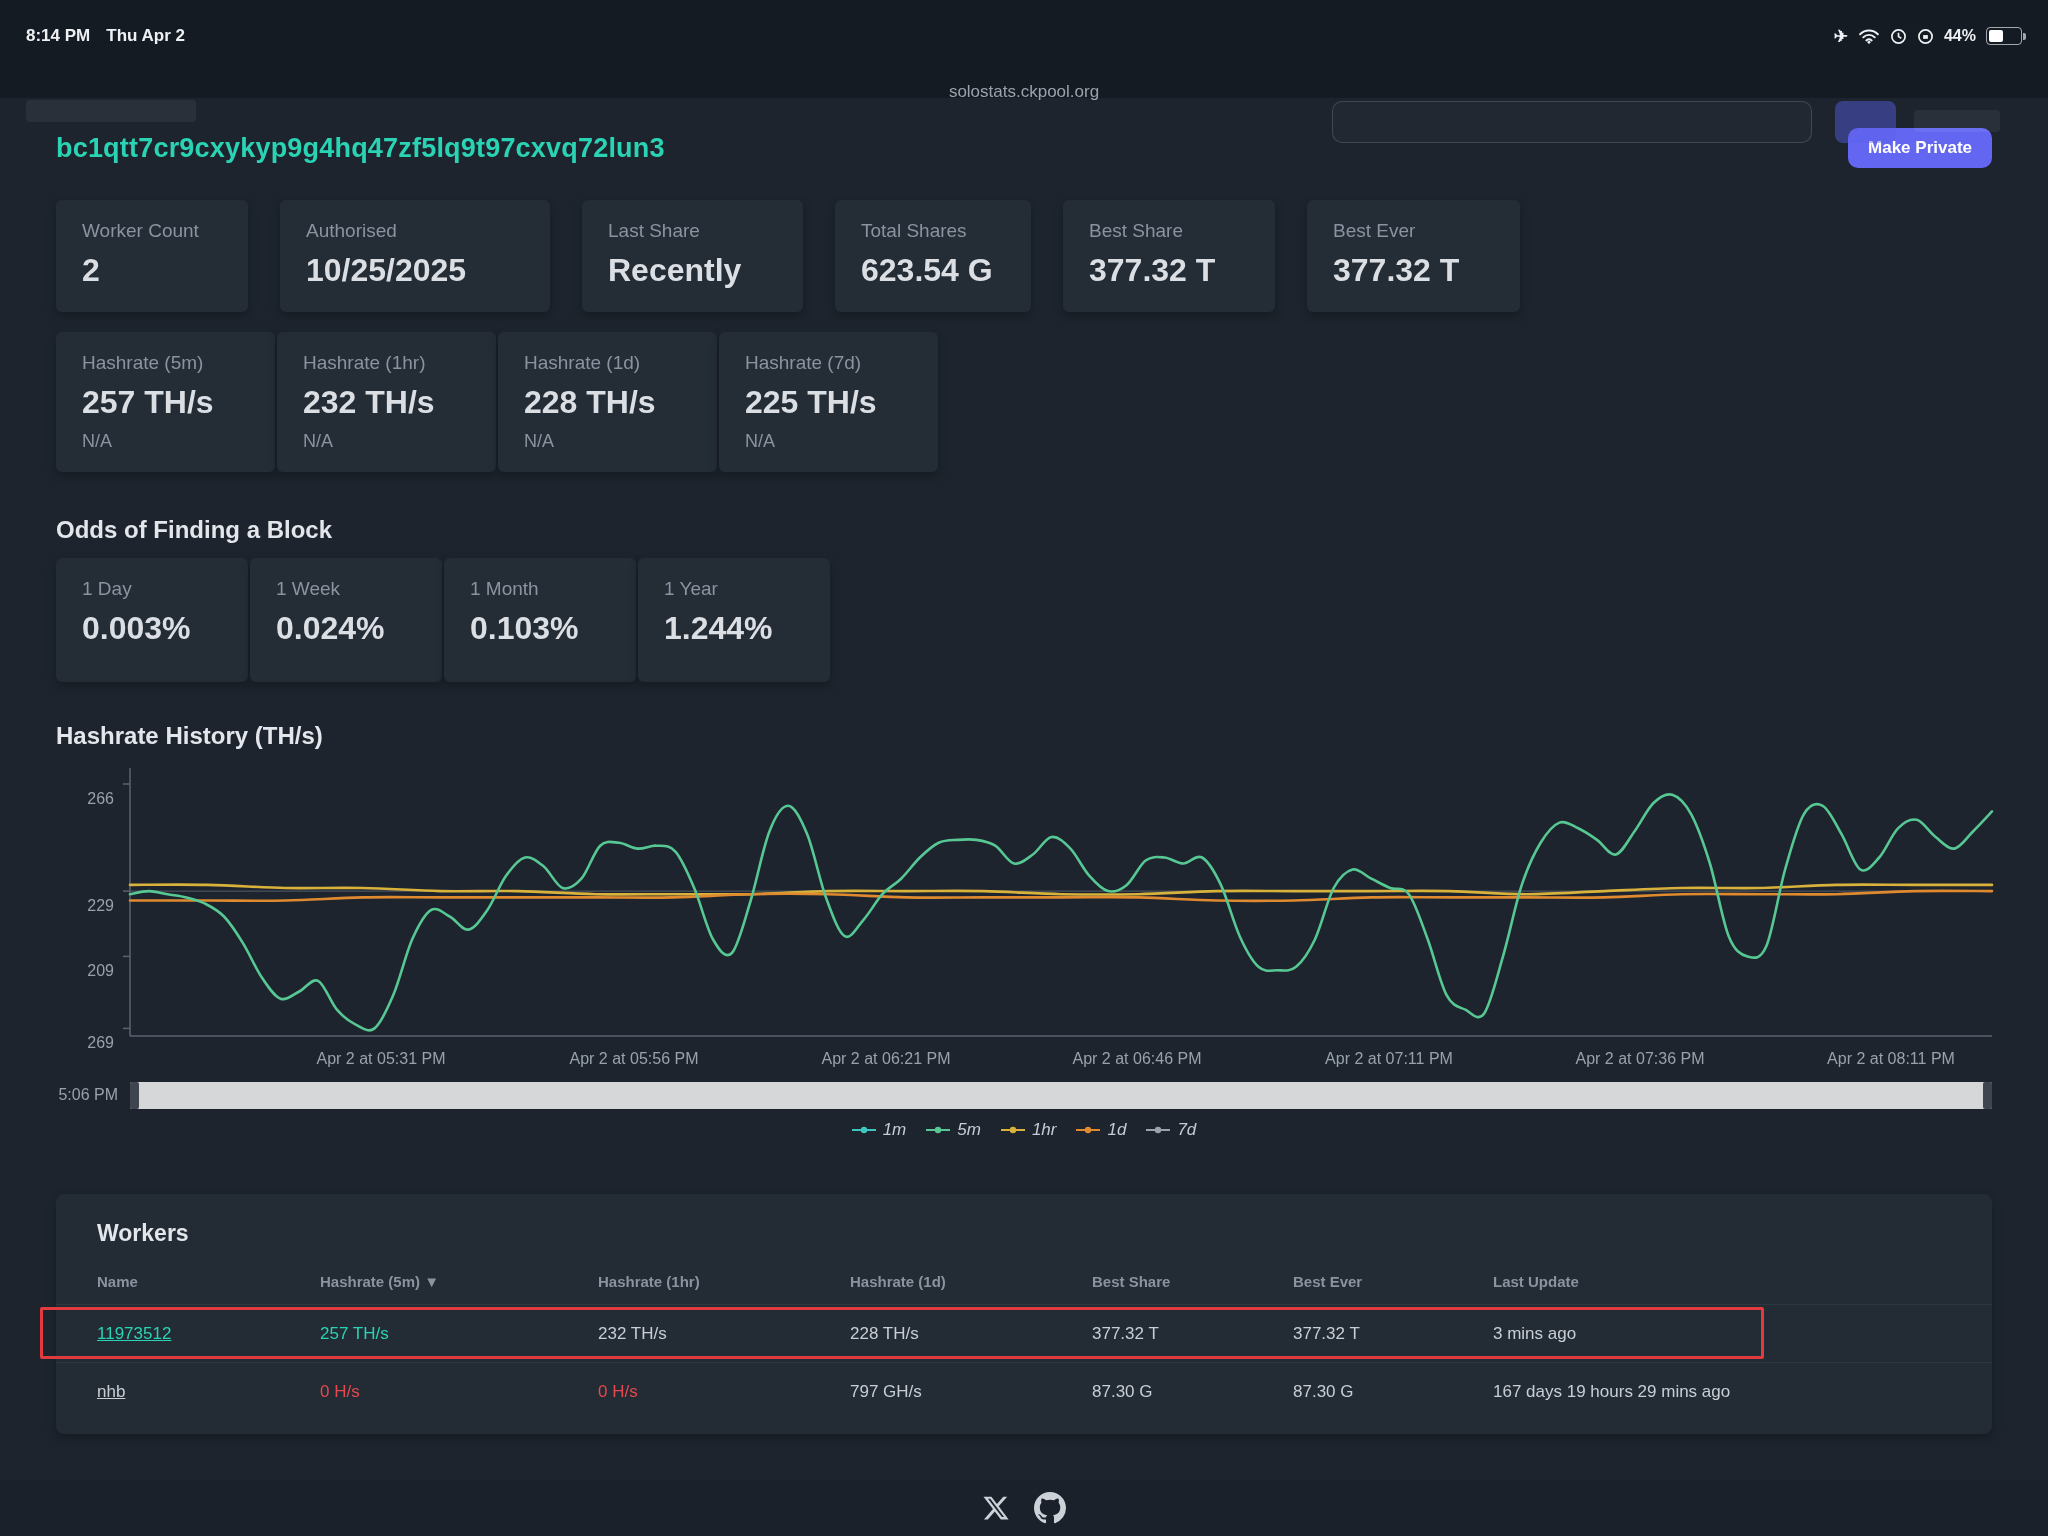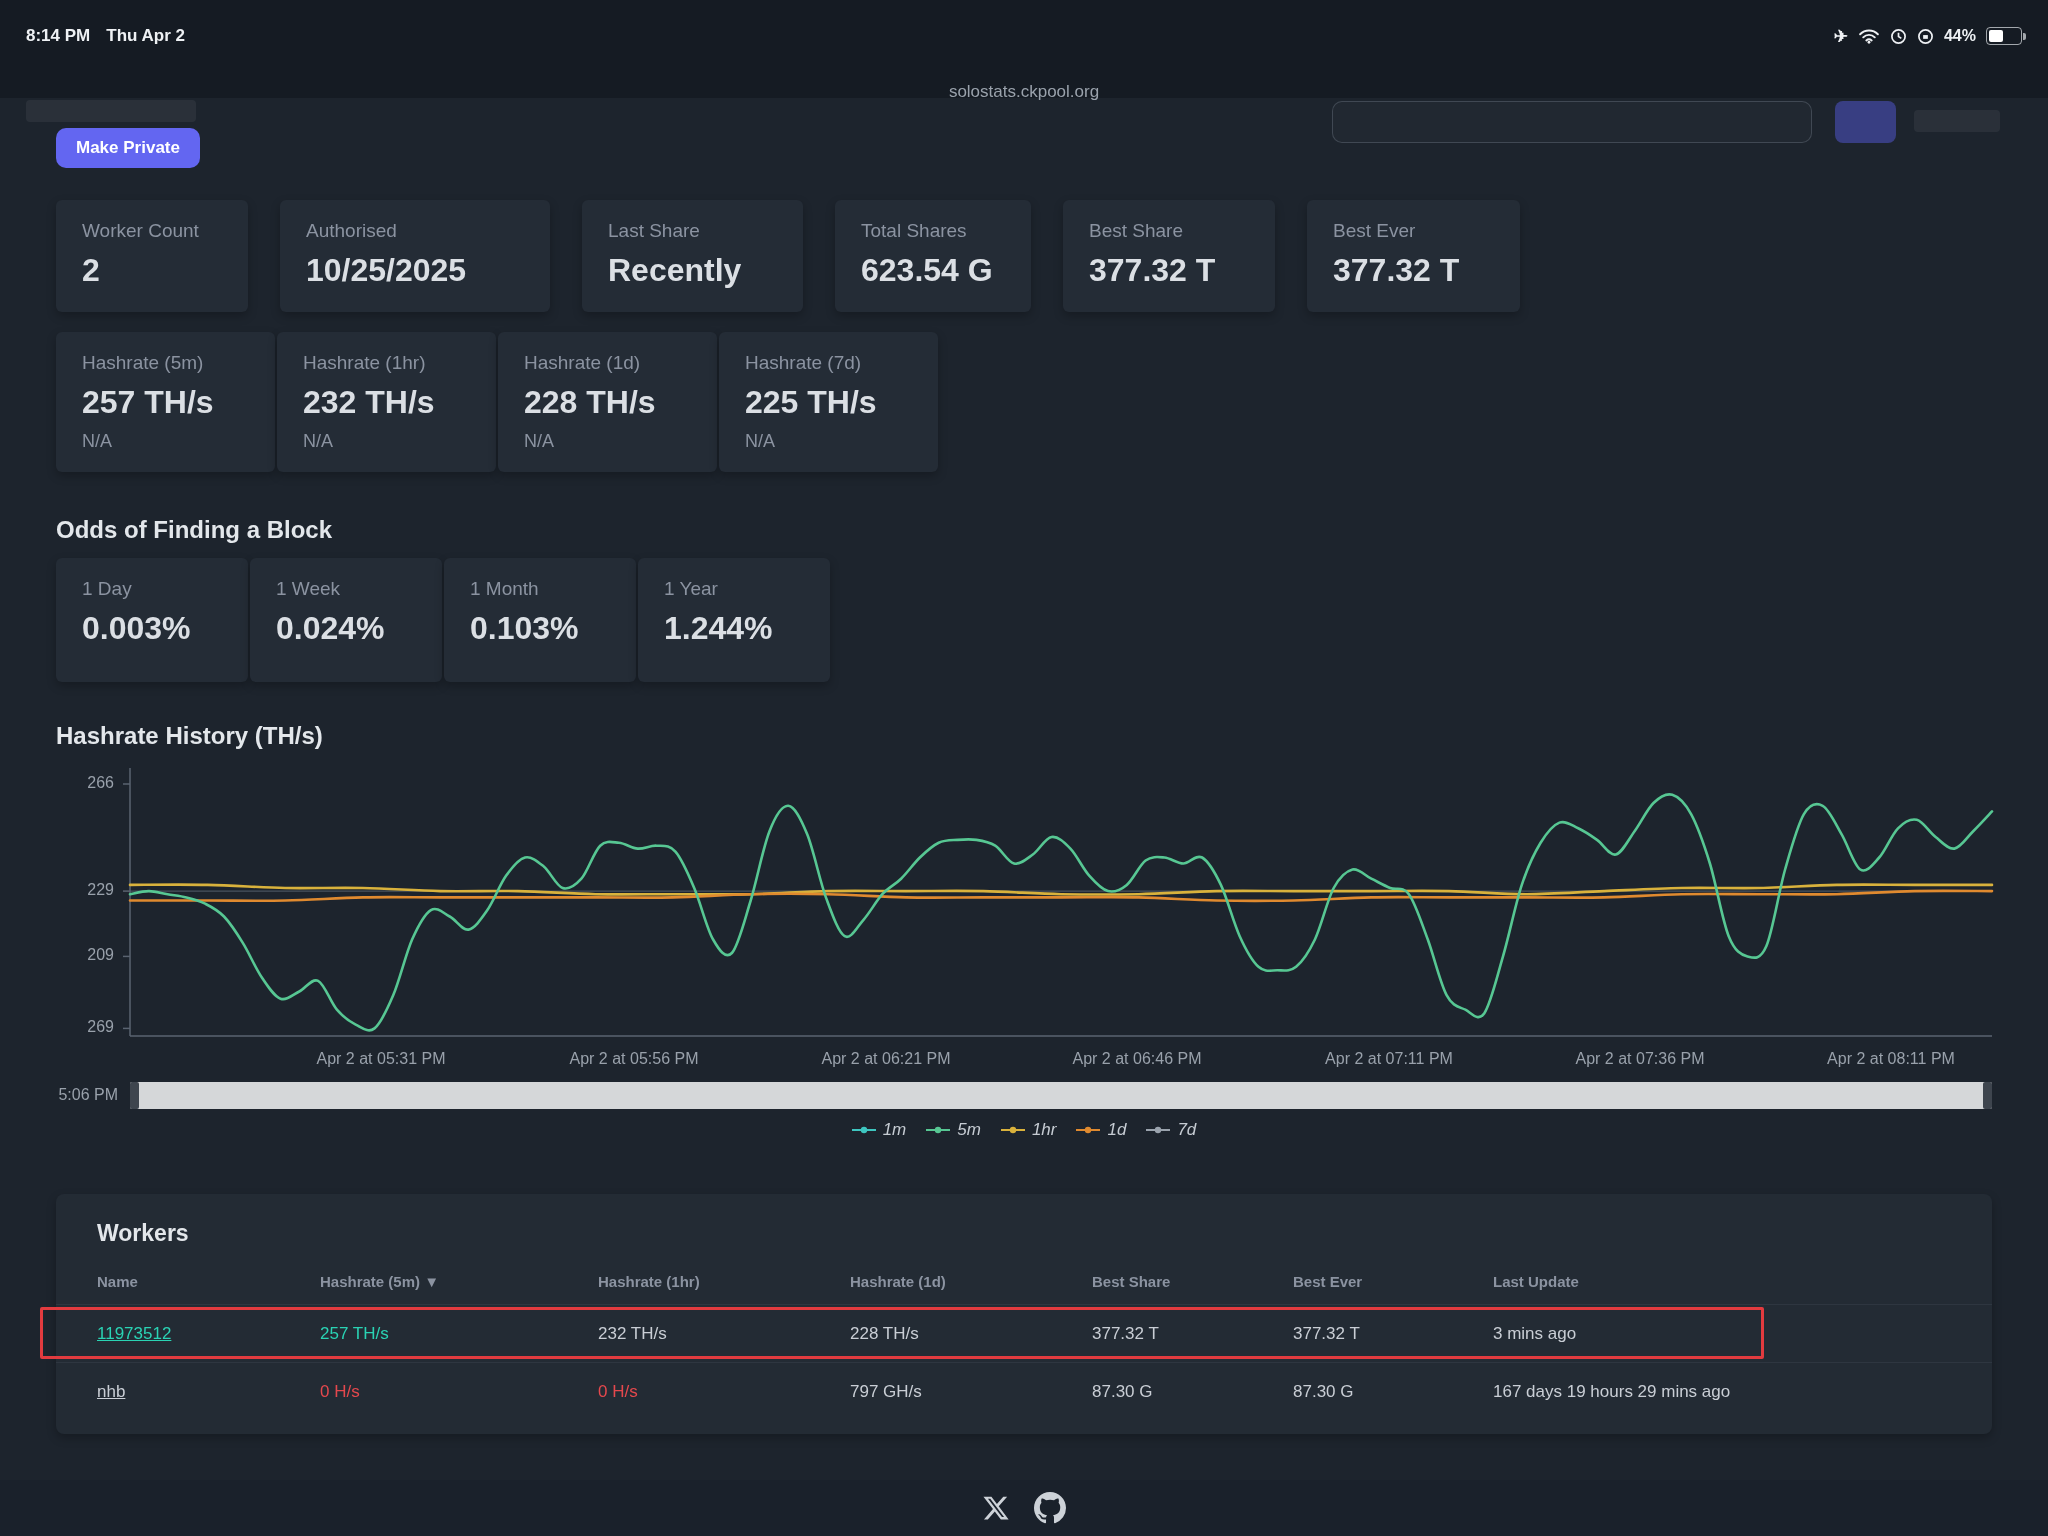--- a/index.html
+++ b/index.html
@@ -39,21 +39,21 @@
   .w0{width:192px}.w1{width:270px}.w2{width:221px}.w3{width:196px}.w4{width:212px}.w5{width:213px}
   .hw{width:219px}.ow{width:192px}
   .label{color:#8b93a1;font-size:19px;}
   .value{color:#dbdfe4;font-size:32px;font-weight:700;margin-top:10px;}
   .sub{color:#8b93a1;font-size:18px;margin-top:10px;}
   h2.section{color:#e3e7eb;font-size:24px;font-weight:700;margin:44px 0 0;}
   h2.chart-title{margin-top:40px;}
   
   .chart-block{position:relative;margin-top:12px;height:392px;}
   #ylabels{position:absolute;left:0;top:6px;width:58px;height:268px;}
-  #ylabels span{position:absolute;right:0;color:#99a1ab;font-size:16px;}
+  #ylabels span{position:absolute;right:0;color:#99a1ab;font-size:16px;margin-top:16px;}
   #plot{position:absolute;left:66px;top:6px;overflow:visible;}
   #xlabels{position:absolute;left:74px;top:288px;width:1862px;height:24px;}
   #xlabels span{position:absolute;transform:translateX(-50%);color:#99a1ab;font-size:16px;white-space:nowrap;}
   .range-row{position:absolute;left:0;top:320px;width:100%;height:28px;}
   .range-label{position:absolute;left:0;top:4px;width:62px;text-align:right;color:#99a1ab;font-size:16px;}
   .range-bar{position:absolute;left:74px;top:0;width:1862px;height:27px;background:#d5d7d9;border-radius:2px;cursor:pointer;}
   .range-handle{position:absolute;top:0;width:9px;height:100%;background:#3e454e;border-radius:2px;cursor:ew-resize;}
   .range-handle.left{left:0;} .range-handle.right{right:0;}
   #legend{position:absolute;left:0;top:358px;width:100%;display:flex;justify-content:center;gap:20px;align-items:center;}
   .legend-item{display:inline-flex;align-items:center;gap:7px;color:#c6ccd3;font-size:17px;font-style:italic;cursor:pointer;}
@@ -120,20 +120,21 @@
       <span class="url">solostats.ckpool.org</span>
       <input class="ghost-search" style="">
       <button class="ghost-btn"></button>
       <div class="ghost-pill"></div>
     </div>
   </div>
 
   <div class="content">
 
     <div class="titlerow">
+      <h1 class="address">bc1qtt7cr9cxykyp9g4hq47zf5lq9t97cxvq72lun3</h1>
       <button class="make-private">Make Private</button>
     </div>
 
     <div class="cards-row row-overview">
       <div class="card w0">
         <div class="label">Worker Count</div>
         <div class="value">2</div>
       </div>
       <div class="card w1">
         <div class="label">Authorised</div>

